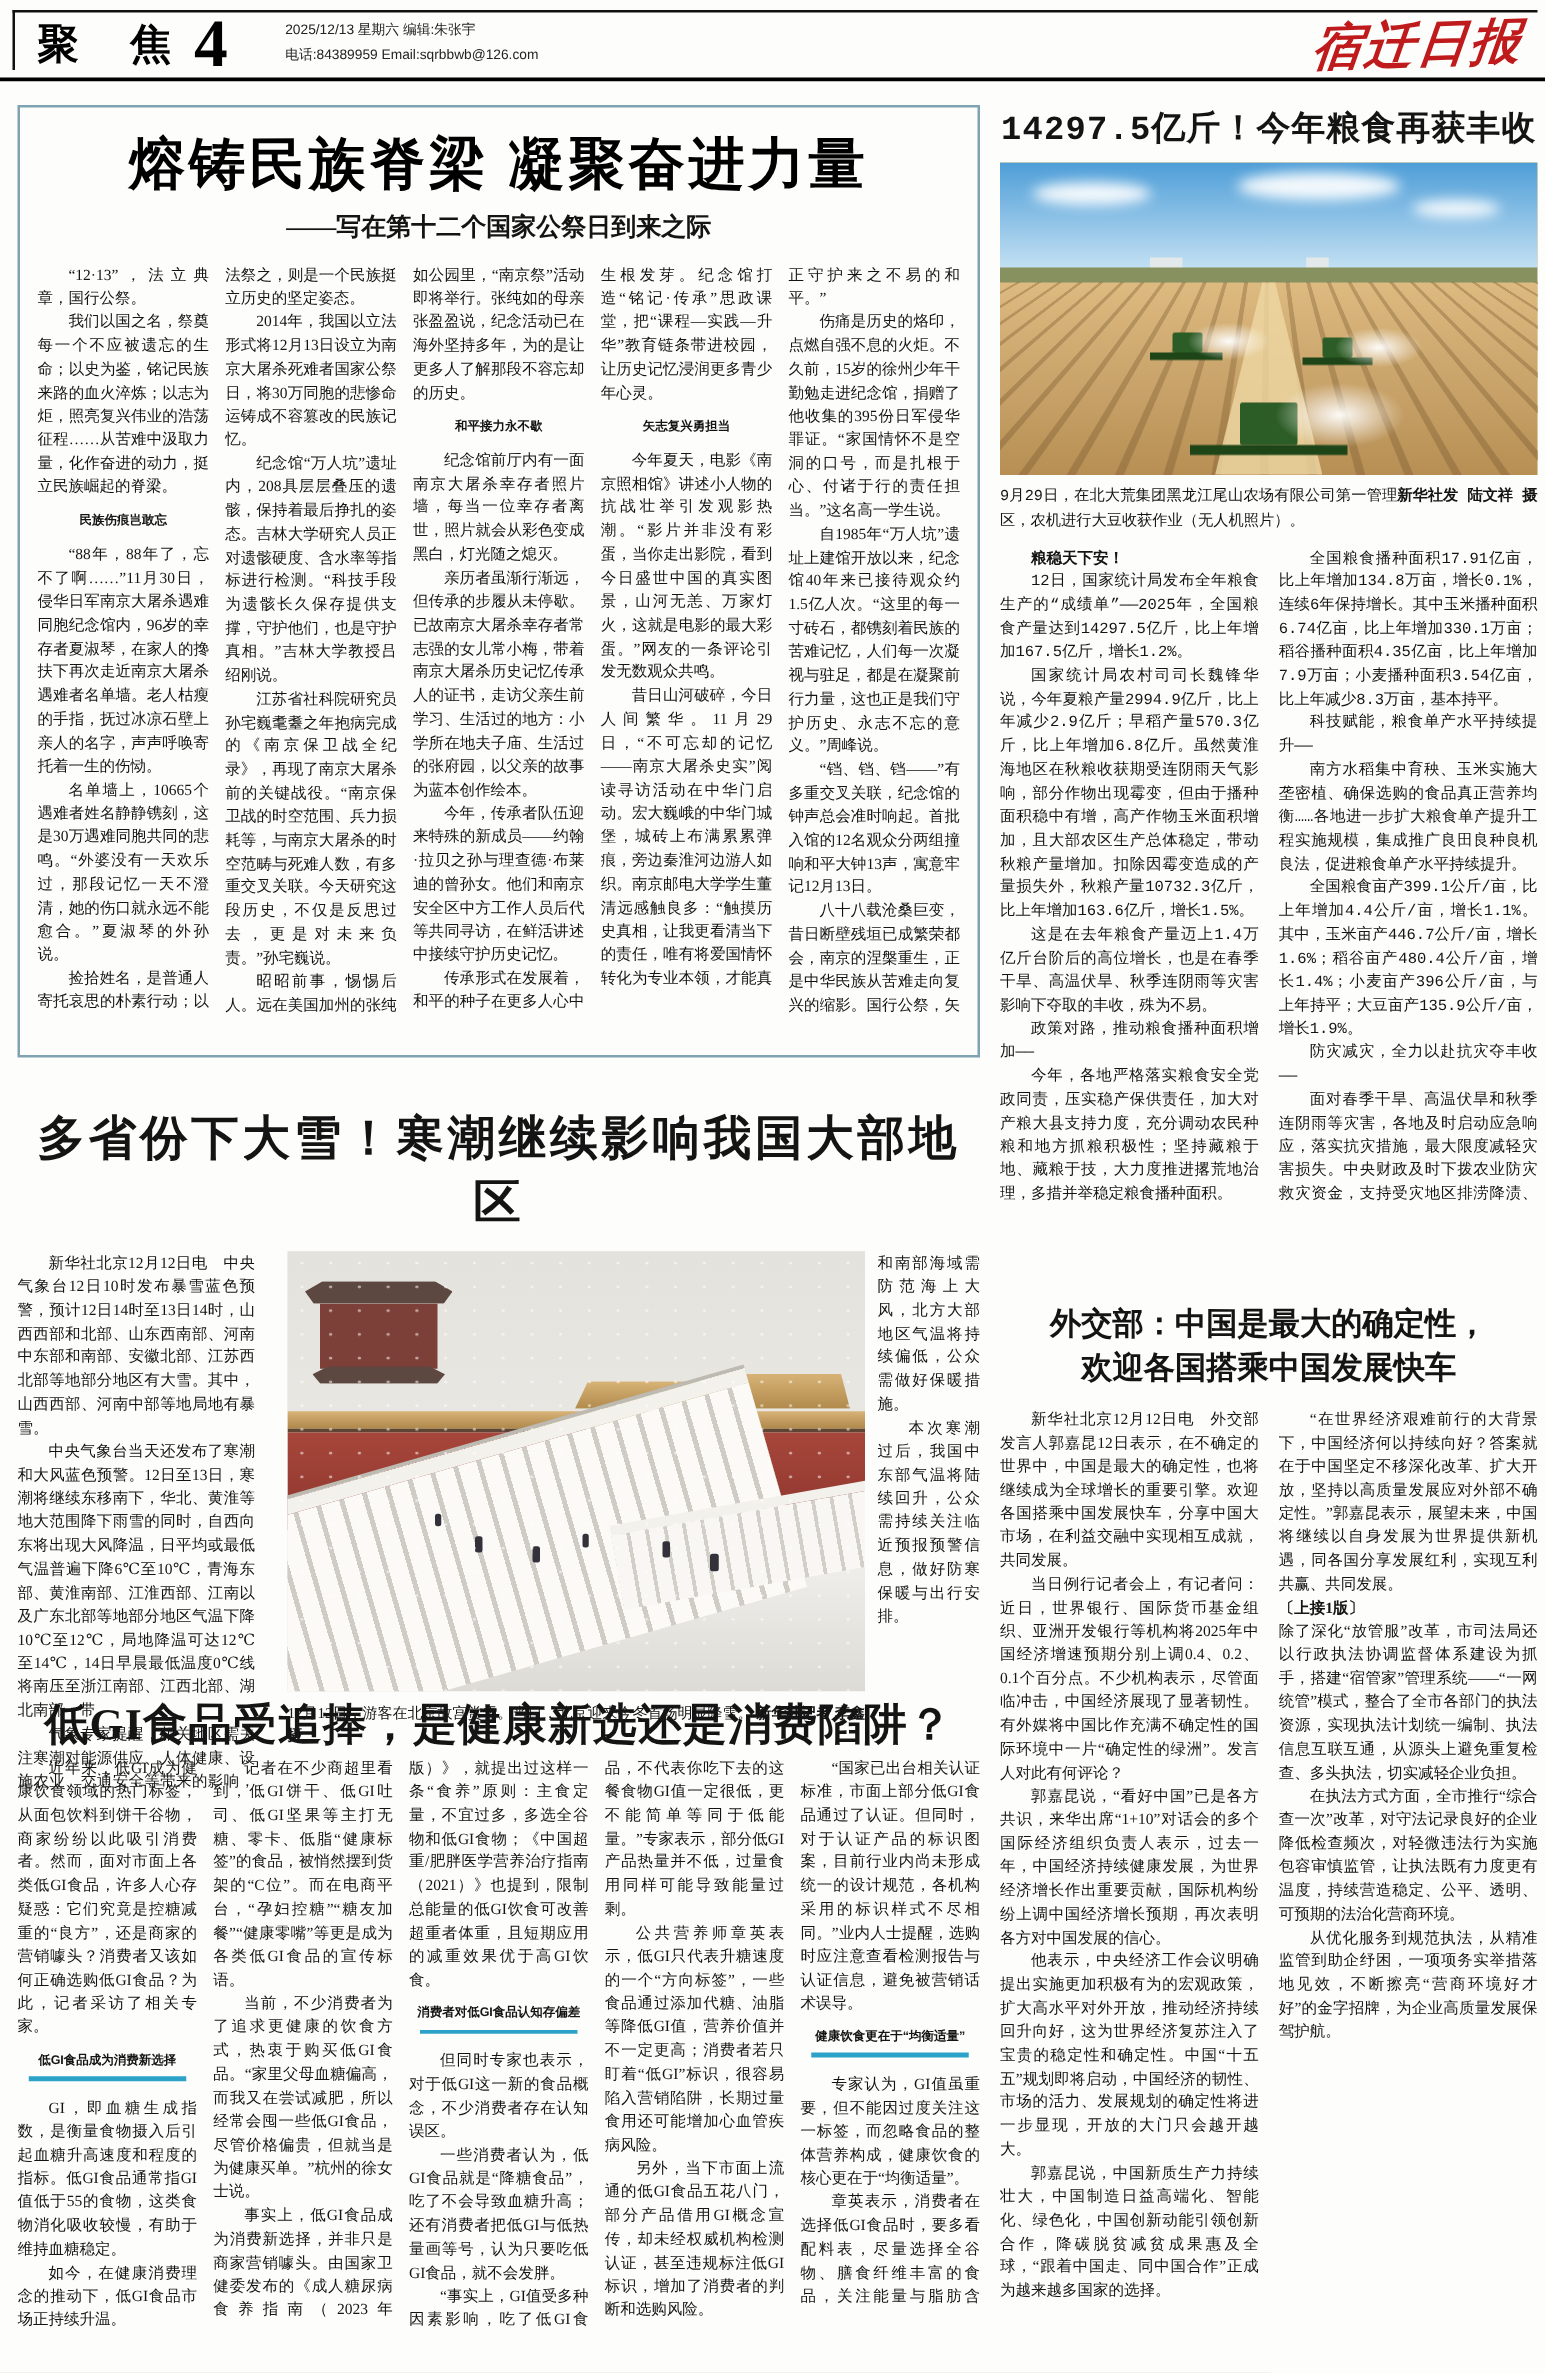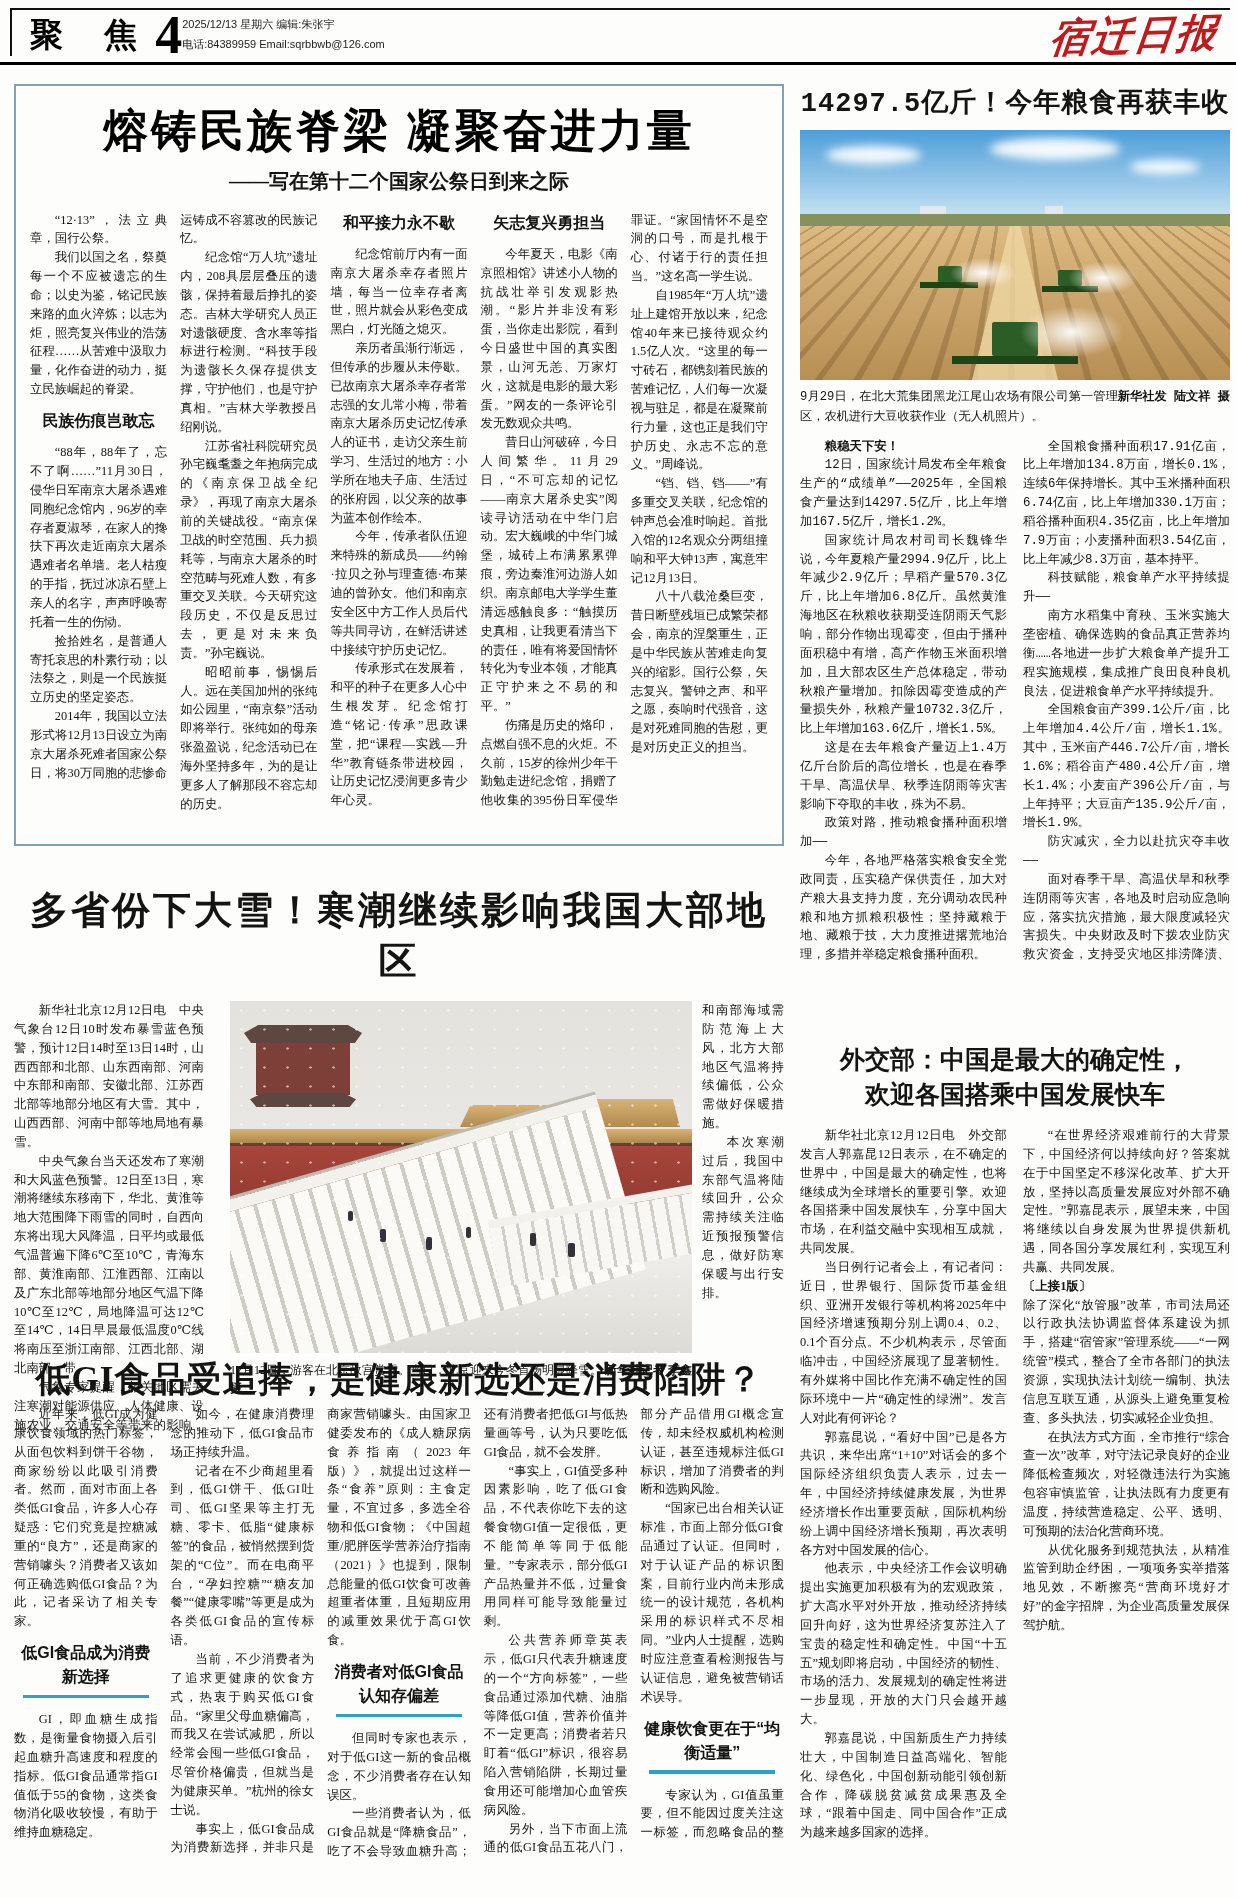--- a/index.html
+++ b/index.html
@@ -4,31 +4,31 @@
 <style>
   html,body{margin:0;padding:0;background:#e9e9e9;}
   .page{position:relative;width:1236px;height:1898px;margin:0 auto;background:#fdfdfb;
         font-family:"Liberation Serif","DejaVu Serif",serif;color:#141414;overflow:hidden;}
   
   .top-rule{position:absolute;left:10px;top:8px;right:6px;height:2px;background:#111;}
   .top-tick{position:absolute;left:10px;top:8px;width:2px;height:48px;background:#111;}
   .header{position:absolute;left:30px;top:12px;right:18px;height:46px;display:flex;align-items:center;}
   .section-title{font-family:"Liberation Sans","DejaVu Sans",sans-serif;font-weight:900;font-size:33px;letter-spacing:16px;color:#000;}
   .page-num{font-family:"Liberation Serif",serif;font-weight:900;font-size:54px;line-height:1;margin-left:2px;color:#000;}
-  .pub-info{font-family:"Liberation Sans","DejaVu Sans",sans-serif;font-size:11px;line-height:1.8;color:#222;}
+  .pub-info{margin-left:46px;font-family:"Liberation Sans","DejaVu Sans",sans-serif;font-size:11px;line-height:1.8;color:#222;}
   .spacer{flex:1;}
   .masthead{color:#bf1b1c;font-weight:900;font-style:italic;font-size:40px;letter-spacing:2px;
             font-family:"Liberation Serif",serif;transform:skewX(-8deg) rotate(-2deg);}
   .header-rule{position:absolute;left:0;top:62px;width:1236px;height:3px;background:#000;}
   
   .para{margin:0;text-indent:2em;text-align:justify;}
   .noind{text-indent:0;}
   .lead{font-weight:bold;}
   .cont{font-weight:bold;}
-  .col-subhead{font-family:"Liberation Sans","DejaVu Sans",sans-serif;font-weight:bold;font-size:16px;
+  .col-subhead{font-family:"Liberation Sans","DejaVu Sans",sans-serif;font-weight:bold;font-size:10px;
                text-align:center;margin:10px 0;}
   .colbody{column-fill:auto;overflow:hidden;font-size:12.4px;line-height:1.52;}
   
   .art-memorial{position:absolute;left:14px;top:84px;width:770px;height:762px;box-sizing:border-box;
                 border:2.5px solid #7fa3b2;background:#fdfdfb;padding:16px 14px 12px;}
   .mem-title{font-family:"Liberation Sans","DejaVu Sans",sans-serif;font-weight:900;font-size:45px;line-height:1.1;
              text-align:center;letter-spacing:3px;margin:4px 0 0;color:#000;}
   .mem-sub{font-weight:bold;font-size:20px;text-align:center;margin:12px 0 0;}
   .body-memorial{margin-top:16px;height:608px;column-count:5;column-gap:13px;}
   
@@ -111,20 +111,21 @@
   <div class="header-rule"></div>
 
   <div class="art-memorial">
     <h1 class="mem-title">熔铸民族脊梁  凝聚奋进力量</h1>
     <div class="mem-sub">——写在第十二个国家公祭日到来之际</div>
     <div class="colbody body-memorial">
         <p class="para">“12·13”，法立典章，国行公祭。</p>
         <p class="para">我们以国之名，祭奠每一个不应被遗忘的生命；以史为鉴，铭记民族来路的血火淬炼；以志为炬，照亮复兴伟业的浩荡征程……从苦难中汲取力量，化作奋进的动力，挺立民族崛起的脊梁。</p>
         <h3 class="col-subhead">民族伤痕岂敢忘</h3>
         <p class="para">“88年，88年了，忘不了啊……”11月30日，侵华日军南京大屠杀遇难同胞纪念馆内，96岁的幸存者夏淑琴，在家人的搀扶下再次走近南京大屠杀遇难者名单墙。老人枯瘦的手指，抚过冰凉石壁上亲人的名字，声声呼唤寄托着一生的伤恸。</p>
+        <p class="para">名单墙上，10665个遇难者姓名静静镌刻，这是30万遇难同胞共同的悲鸣。“外婆没有一天欢乐过，那段记忆一天不澄清，她的伤口就永远不能愈合。”夏淑琴的外孙说。</p>
         <p class="para">捡拾姓名，是普通人寄托哀思的朴素行动；以法祭之，则是一个民族挺立历史的坚定姿态。</p>
         <p class="para">2014年，我国以立法形式将12月13日设立为南京大屠杀死难者国家公祭日，将30万同胞的悲惨命运铸成不容篡改的民族记忆。</p>
         <p class="para">纪念馆“万人坑”遗址内，208具层层叠压的遗骸，保持着最后挣扎的姿态。吉林大学研究人员正对遗骸硬度、含水率等指标进行检测。“科技手段为遗骸长久保存提供支撑，守护他们，也是守护真相。”吉林大学教授吕绍刚说。</p>
         <p class="para">江苏省社科院研究员孙宅巍耄耋之年抱病完成的《南京保卫战全纪录》，再现了南京大屠杀前的关键战役。“南京保卫战的时空范围、兵力损耗等，与南京大屠杀的时空范畴与死难人数，有多重交叉关联。今天研究这段历史，不仅是反思过去，更是对未来负责。”孙宅巍说。</p>
         <p class="para">昭昭前事，惕惕后人。远在美国加州的张纯如公园里，“南京祭”活动即将举行。张纯如的母亲张盈盈说，纪念活动已在海外坚持多年，为的是让更多人了解那段不容忘却的历史。</p>
         <h3 class="col-subhead">和平接力永不歇</h3>
         <p class="para">纪念馆前厅内有一面南京大屠杀幸存者照片墙，每当一位幸存者离世，照片就会从彩色变成黑白，灯光随之熄灭。</p>
         <p class="para">亲历者虽渐行渐远，但传承的步履从未停歇。已故南京大屠杀幸存者常志强的女儿常小梅，带着南京大屠杀历史记忆传承人的证书，走访父亲生前学习、生活过的地方：小学所在地夫子庙、生活过的张府园，以父亲的故事为蓝本创作绘本。</p>
         <p class="para">今年，传承者队伍迎来特殊的新成员——约翰·拉贝之孙与理查德·布莱迪的曾孙女。他们和南京安全区中方工作人员后代等共同寻访，在鲜活讲述中接续守护历史记忆。</p>
         <p class="para">传承形式在发展着，和平的种子在更多人心中生根发芽。纪念馆打造“铭记·传承”思政课堂，把“课程—实践—升华”教育链条带进校园，让历史记忆浸润更多青少年心灵。</p>

